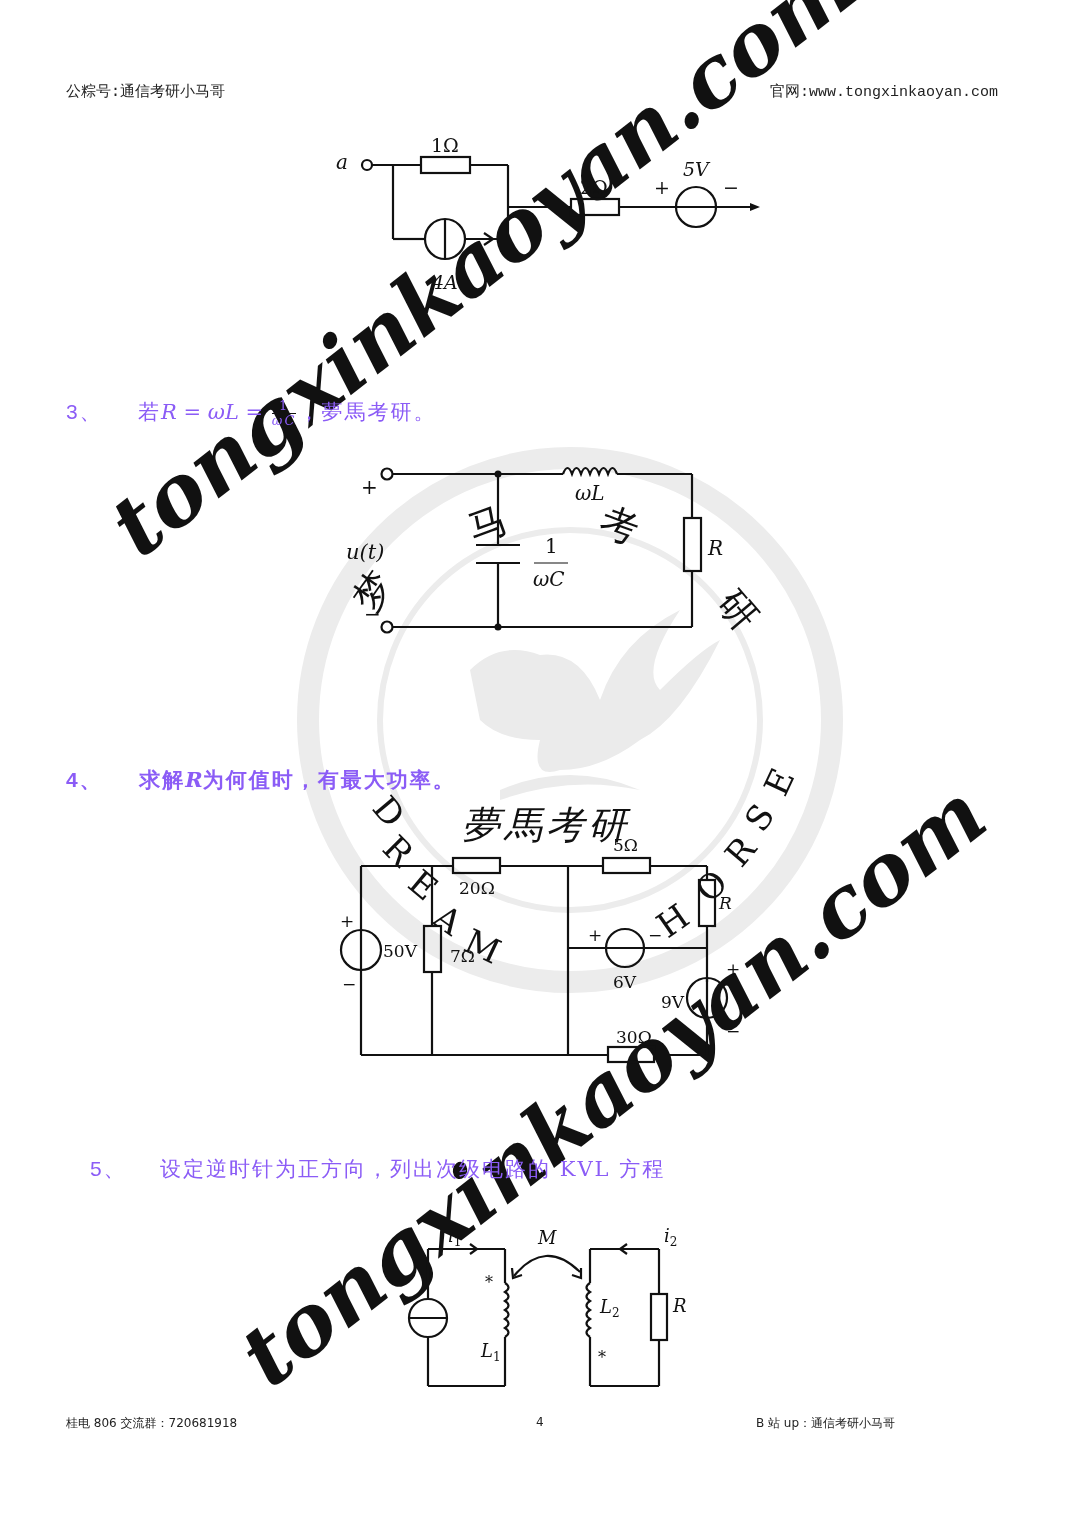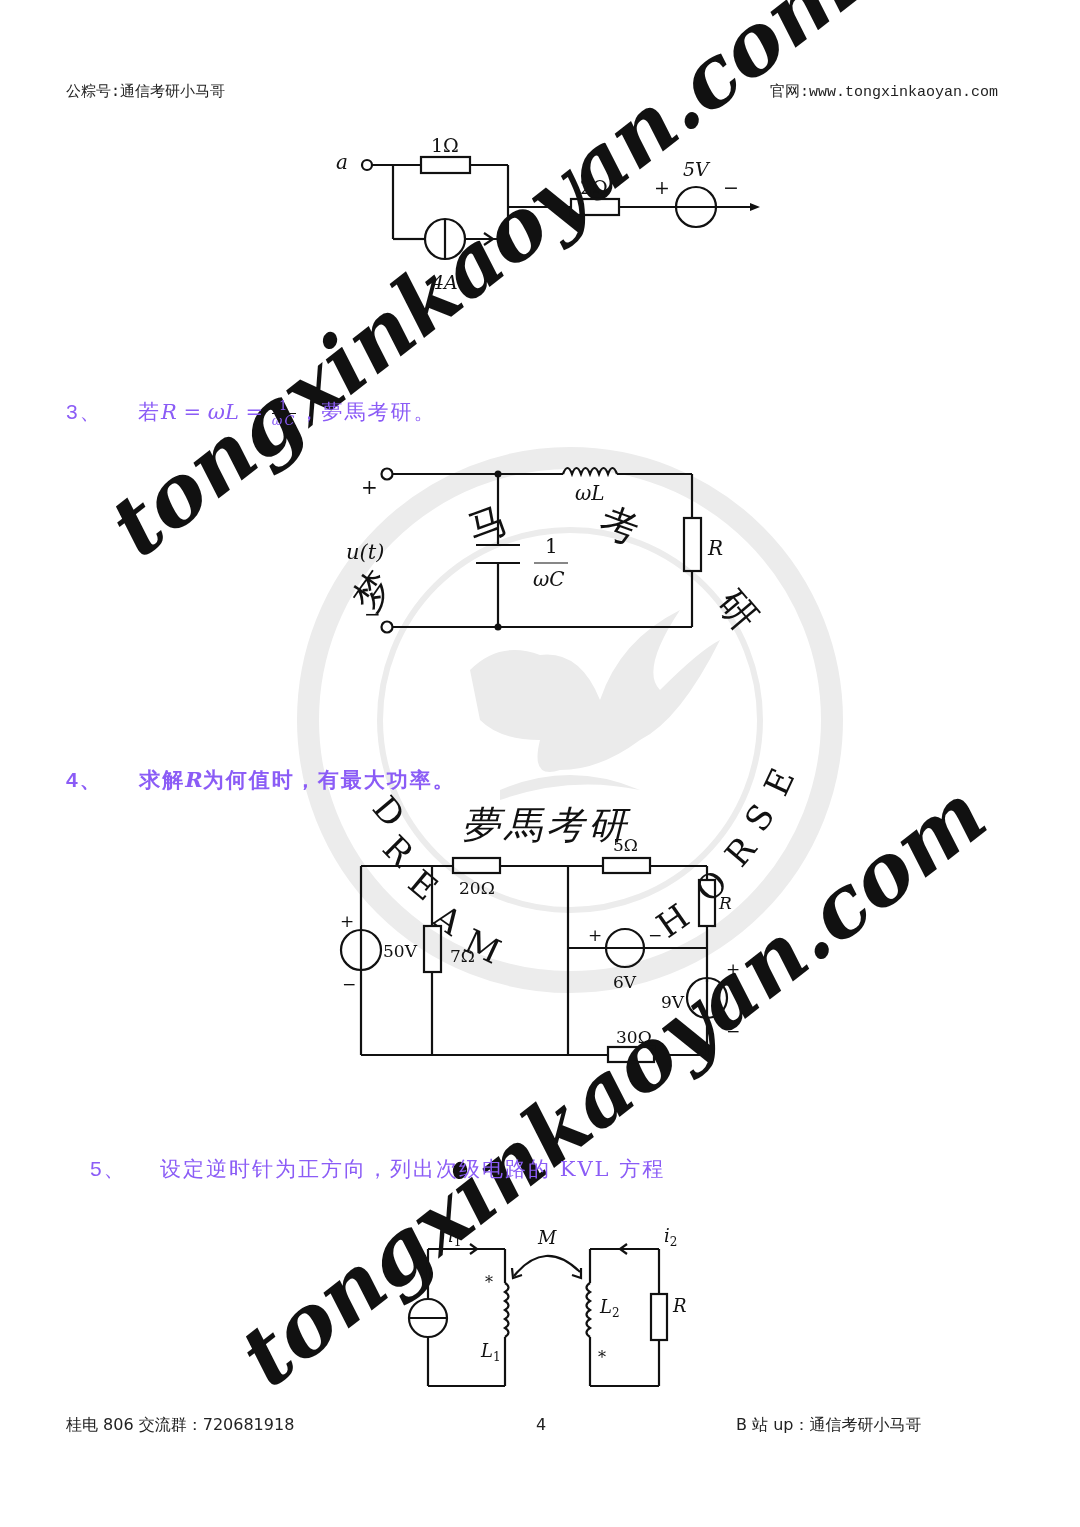--- a/index.html
+++ b/index.html
@@ -1,20 +1,20 @@
 <!DOCTYPE html>
 <html><head>
   <meta charset="utf-8">
   <style>
     html, body { margin: 0; padding: 0; background: #ffffff; }
     body { width: 1080px; height: 1527px; position: relative; overflow: hidden;
            font-family: "DejaVu Sans", sans-serif; color: #111; }
     .abs { position: absolute; }
     .hdr { font-family: "DejaVu Sans Mono", monospace; font-size: 15px; color: #222; top: 82px; }
-    .ftr { font-family: "DejaVu Sans", sans-serif; font-size: 16px; color: #222; top: 1415px; }
+    .ftr { font-family: "DejaVu Sans", sans-serif; font-size: 12px; color: #222; top: 1415px; }
     .q { font-family: "DejaVu Serif", serif; font-size: 21px; color: #8b5cf6; letter-spacing: 2px; }
     .qnum { font-family: "Liberation Sans", sans-serif; }
     .it { font-family: "DejaVu Serif", serif; font-style: italic; letter-spacing: 0; }
     .frac { display: inline-block; vertical-align: middle; text-align: center; font-size: 13px; line-height: 14px; margin: 0 2px; }
     .frac .num { display: block; border-bottom: 1px solid #111; padding: 0 2px; }
     .frac .den { display: block; font-style: italic; }
     svg { position: absolute; overflow: visible; }
     svg text { font-family: "DejaVu Serif", serif; fill: #111; }
     .wm { position: absolute; left: 0; top: 0; pointer-events: none; }
   </style>
@@ -214,13 +214,13 @@
   <text x="664" y="1242" font-size="18" font-style="italic"><tspan>i</tspan><tspan dy="4" font-size="12" font-style="normal">2</tspan></text>
   <text x="485" y="1288" font-size="16">*</text>
   <text x="481" y="1357" font-size="18" font-style="italic"><tspan>L</tspan><tspan dy="4" font-size="12" font-style="normal">1</tspan></text>
   <text x="600" y="1313" font-size="18" font-style="italic"><tspan>L</tspan><tspan dy="4" font-size="12" font-style="normal">2</tspan></text>
   <text x="598" y="1363" font-size="16">*</text>
   <text x="673" y="1312" font-size="18" font-style="italic">R</text>
 </svg>
 
 <div class="abs ftr" style="left:66px;">桂电 806 交流群：720681918</div>
 <div class="abs ftr" style="left:536px;">4</div>
-<div class="abs ftr" style="left:736px;text-align:right;">B 站 up：通信考研小马哥</div>
+<div class="abs ftr" style="left:756px;text-align:right;">B 站 up：通信考研小马哥</div>
 
 </body></html>

